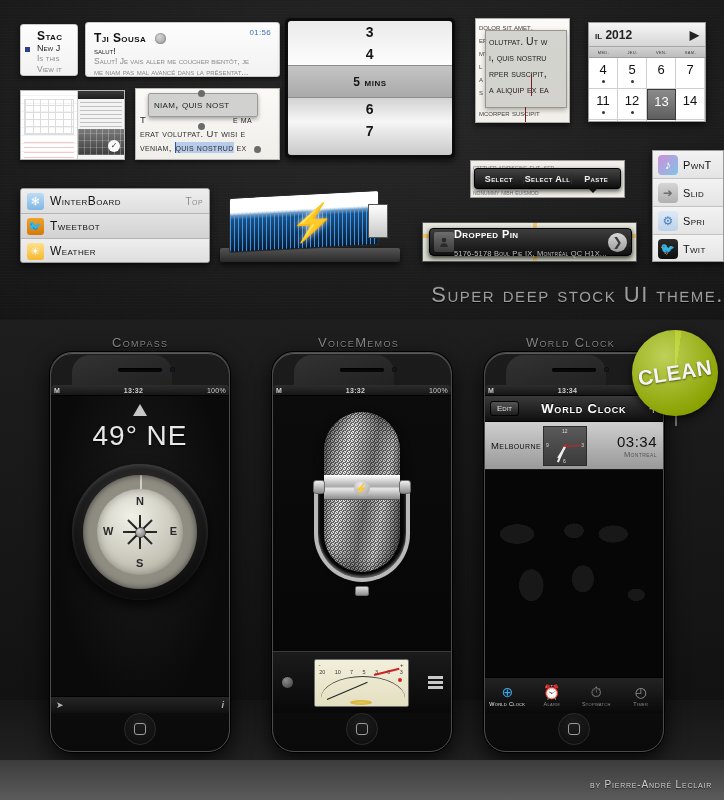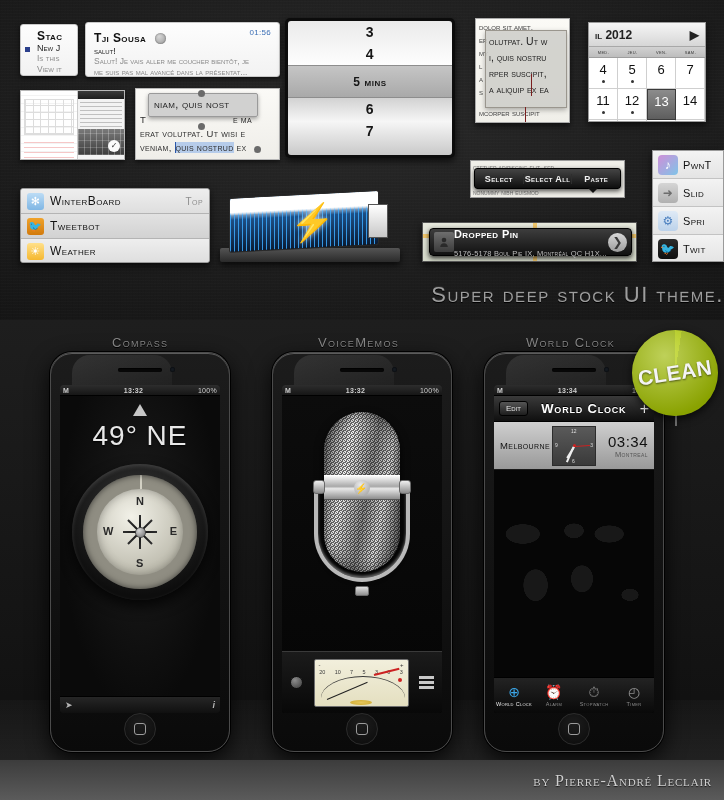--- a/index.html
+++ b/index.html
@@ -254,21 +254,21 @@
 
   .phone-label{position:absolute; font-variant:small-caps; font-size:13px; letter-spacing:1.3px;
      color:#8a8a8a; text-shadow:0 1px 0 #000;}
   #lbl1{left:112px; top:335px;} #lbl2{left:318px; top:335px;} #lbl3{left:526px; top:335px;}
 
   .phone{position:absolute; width:180px; height:400px;
      background:linear-gradient(#1c1c1c,#0a0a0a);
      border-radius:22px; border:1px solid #4b4b4b;
      box-shadow:0 0 0 1px #000, 0 8px 22px rgba(0,0,0,.85),
        inset 0 1px 0 rgba(255,255,255,.28);
-     padding:32px 9px 38px;}
+     padding:32px 0 38px;}
   .phone::before{content:"";position:absolute;left:12%;top:2px;width:56%;height:120px;
      background:linear-gradient(160deg, rgba(255,255,255,.10), rgba(255,255,255,0) 60%);
      border-radius:18px;pointer-events:none;}
   .speaker{position:absolute;left:50%;margin-left:-22px;top:15px;width:44px;height:4px;border-radius:2px;
      background:#070707; box-shadow:inset 0 1px 1px rgba(0,0,0,.9);}
   .cam{position:absolute;left:50%;margin-left:30px;top:14px;width:5px;height:5px;border-radius:50%;
      background:#161b22; box-shadow:inset 0 0 2px #000;}
   .home{position:absolute;left:50%;margin-left:-16px;bottom:6px;width:32px;height:32px;border-radius:50%;
      background:radial-gradient(circle at 50% 35%, #1d1d1d, #0b0b0b);
      border:1px solid #2c2c2c; display:flex;align-items:center;justify-content:center;}
@@ -413,22 +413,22 @@
      box-shadow:0 3px 8px rgba(0,0,0,.7);}
   #badge .burst::after{content:"";position:absolute;inset:0;border-radius:50%;
      background:radial-gradient(circle at 38% 30%, rgba(255,255,255,.35), rgba(0,0,0,.12) 75%);}
   #badge .txt{position:absolute;inset:0;display:flex;align-items:center;justify-content:center;
      font-size:21px;color:#f4f4f4;letter-spacing:.5px;transform:rotate(-9deg);
      text-shadow:0 1px 2px rgba(0,0,0,.55); font-weight:bold;}
   #badge .pin{position:absolute;left:43px;top:70px;width:2px;height:26px;
      background:linear-gradient(#cfcfcf,#6a6a6a);}
 
   
-  #footer{position:absolute;right:12px;bottom:10px;font-variant:small-caps;font-size:16px;
-     color:#cfcfcf;letter-spacing:.8px;text-shadow:0 1px 1px rgba(0,0,0,.7);font-family:Liberation Serif, serif;}
+  #footer{position:absolute;right:12px;bottom:10px;font-variant:small-caps;font-size:10px;
+     color:#cfcfcf;letter-spacing:.8px;text-shadow:0 1px 1px rgba(0,0,0,.7);}
   #reflect{position:absolute;left:0;top:760px;width:724px;height:40px;
      background:linear-gradient(#3c3c3c,#5b5b5b);}
 </style>
 </head>
 <body>
 
 <div id="page">
   <div class="noise"></div>
 
   <div id="showcase">
@@ -442,21 +442,21 @@
     </div>
 
     <div class="widget notif" id="notif-mail">
       <div>
         <span class="ntime">01:56</span>
         <span class="ntitle">Tji Sousa</span>
         <span class="badge"></span>
       </div>
       <div class="nsub">salut!</div>
       <div class="nbody">Salut! Je vais aller me coucher bientôt, je</div>
-      <div class="nbody">me suis pas mal avancé dans la présentat...</div>
+      <div class="nbody">me niam pas mal avancé dans la présentat...</div>
     </div>
 
     <div class="widget" id="thumb-cal">
       <div class="tc-left">
         <div class="tc-grid"></div>
         <div class="tc-rows"></div>
       </div>
       <div class="tc-right">
         <div class="bar"></div>
         <div class="lines"></div>

